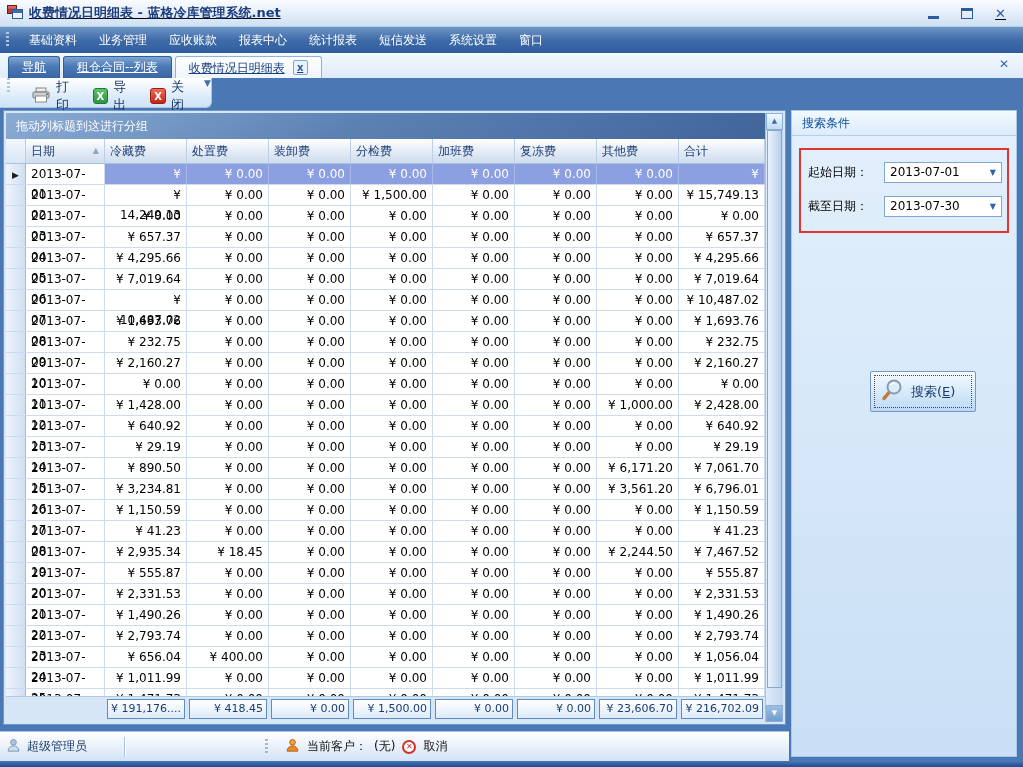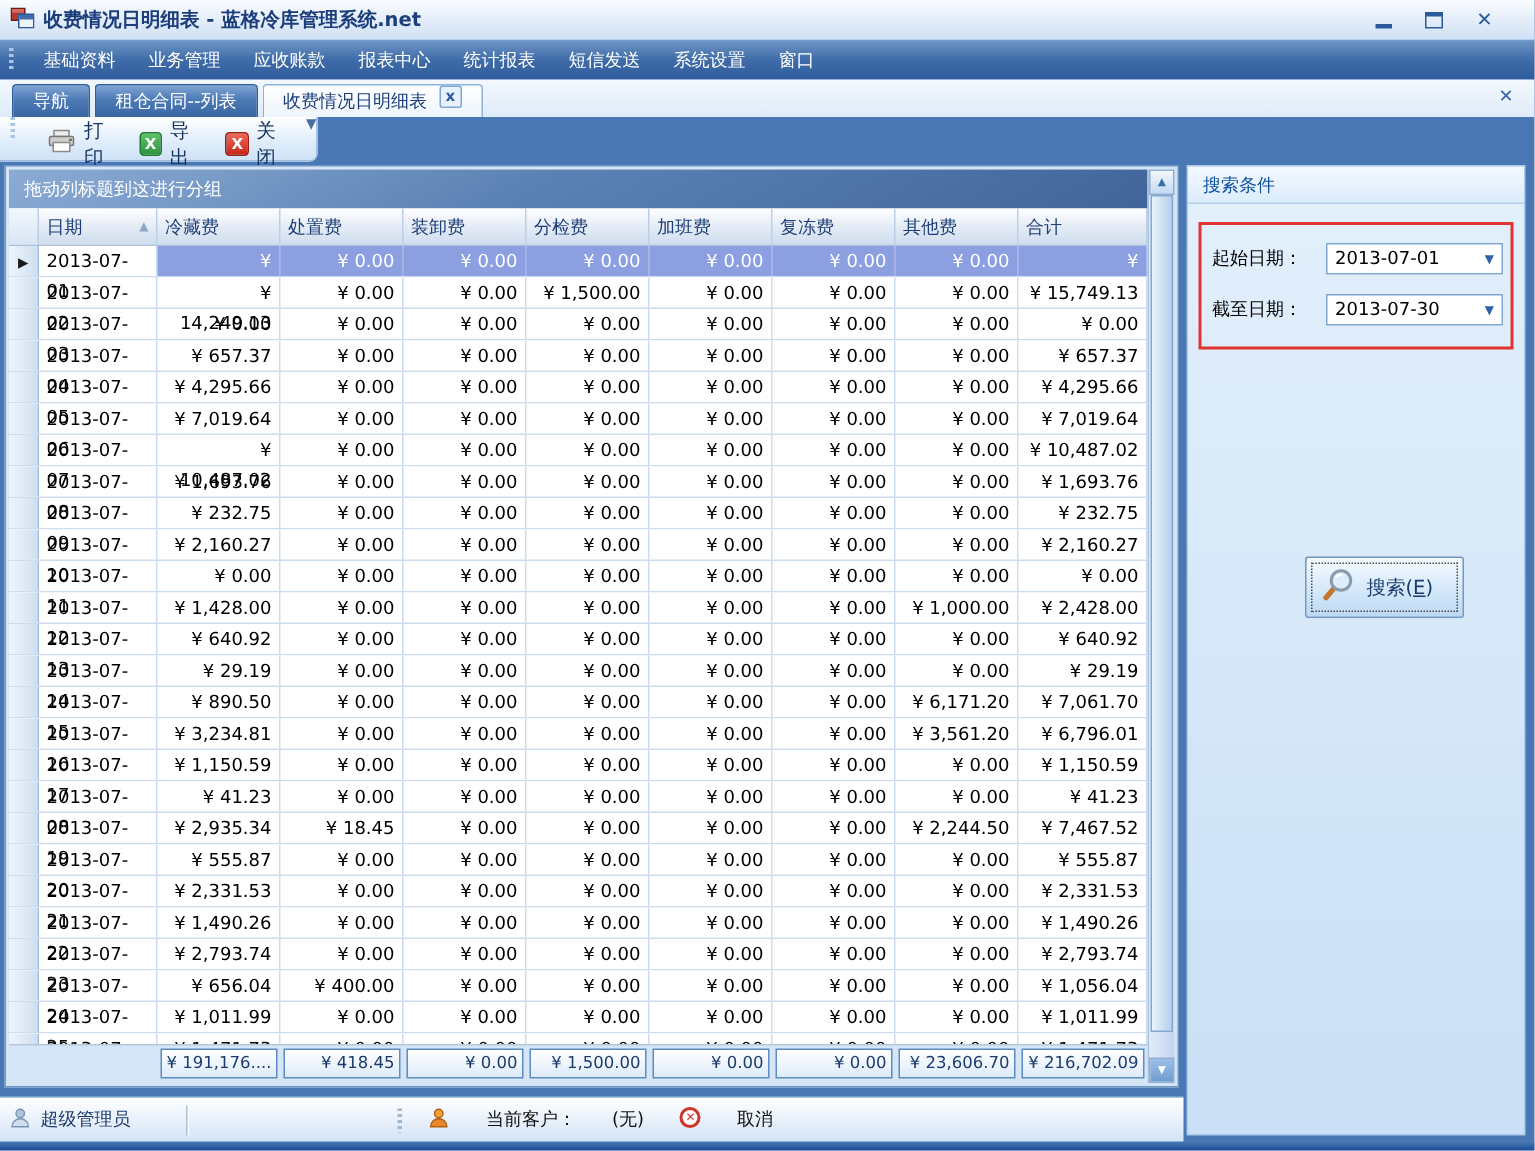--- a/index.html
+++ b/index.html
@@ -1,38 +1,38 @@
 <!DOCTYPE html>
 <html><head>
 <meta charset="utf-8">
 <style>
   * { box-sizing:border-box; margin:0; padding:0; }
   html,body { width:1023px; height:767px; }
   body { font-family:"DejaVu Sans",sans-serif; font-size:12px; background:#4a78b4; overflow:hidden; }
 
   
-  .titlebar { height:27px; display:flex; align-items:center; padding:0 20px 0 7px;
-    background:linear-gradient(#fafcff,#e2ecf9 55%,#cfe1f4); border-bottom:1px solid #b6cde8; }
+  .titlebar { height:27px; display:flex; align-items:center; padding:0 9px 0 7px;
+    background:linear-gradient(#fafcff,#e2ecf9 55%,#cfe1f4); border-bottom:1px solid #b6cde8;text-decoration:underline; }
   .titlebar .title { margin-left:6px; font-size:13px; font-weight:bold; color:#1d3e7c; flex:1; }
   .winbtns { display:flex; gap:22px; align-items:center; padding-right:8px; }
   .wb { cursor:default; }
   .wb-min { width:11px; height:3px; background:#2c5b9b; margin-top:9px; }
   .wb-max { width:12px; height:11px; border:1px solid #2c5b9b; border-top:3px solid #2c5b9b; }
   .wb-close { font-size:13px; line-height:13px; font-weight:bold; color:#2c5b9b; }
 
   
   .menubar { height:26px; background:linear-gradient(#6e95c6,#3f6ca8 50%,#2f5c9c); display:flex; align-items:center; padding-left:6px;text-align:right; }
   .grip { width:3px; height:16px; margin-right:9px; background:repeating-linear-gradient(#a9c6e8 0 2px, rgba(0,0,0,0) 2px 4px); }
   .menu-item { color:#fff; padding:0 11px; line-height:26px; }
 
   
   .tabstrip { height:25px; background:linear-gradient(#f3f8fe,#dfebf9); display:flex; align-items:flex-end; padding:0 8px; }
   .tab { height:22px; line-height:20px; padding:0 13px; margin-right:3px; color:#fff;
-    background:linear-gradient(#7fa5d3,#4c7ab5 45%,#3a67a4); border:1px solid #2f5e9e; border-bottom:none; border-radius:3px 3px 0 0; }
-  .tab.active { display:flex; align-items:flex-start; gap:8px; background:linear-gradient(#ffffff,#eef5fd); color:#1c3f7c; border-color:#8fb2d9; }
+    background:linear-gradient(#7fa5d3,#4c7ab5 45%,#3a67a4); border:1px solid #2f5e9e; border-bottom:none; border-radius:3px 3px 0 0;text-decoration:underline; }
+  .tab.active { display:flex; align-items:center; gap:8px; background:linear-gradient(#ffffff,#eef5fd); color:#1c3f7c; border-color:#8fb2d9; }
   .tab-close { width:15px; height:15px; line-height:13px; text-align:center; font-size:10px; font-weight:bold;
     color:#2d5f9e; background:#e8f2fc; border:1px solid #7ea6d2; border-radius:2px; }
   .strip-close { margin-left:auto; align-self:center; color:#3668a8; font-weight:bold; font-size:12px; padding:0 6px 4px 0; }
 
   
   .content { display:flex; height:683px; }
   .left-col { width:789px; display:flex; flex-direction:column; }
   .toolbar-row { height:30px; }
   .toolbar-seg { width:212px; height:30px; display:flex; align-items:flex-start; gap:12px; padding-left:7px;
     background:linear-gradient(#ffffff,#dcebfa 65%,#cfe2f6); border-right:1px solid #aac6e4; border-bottom:1px solid #aac6e4; border-radius:0 0 6px 0; }
@@ -73,21 +73,21 @@
   .sbtn.down { background:linear-gradient(#9dbfe6,#6f9ccd); color:#fff; }
   .strack { flex:1; padding:0 1px; }
   .sthumb { height:97%; background:linear-gradient(90deg,#eaf3fc,#b6d0ec); border:1px solid #86a8cf; }
 
   
   .statusbar { margin-top:auto; height:30px; background:linear-gradient(#ffffff,#d3e3f5); border-top:1px solid #a6c0de;
     display:flex; align-items:center; padding-left:6px; color:#111; }
   .sb-g1 { width:118px; display:flex; align-items:center; gap:6px; color:#1c3c6e; }
   .sb-sep { width:1px; height:20px; background:#a9c1dc; box-shadow:1px 0 0 #fff; }
   .sb-grip { margin-left:140px; }
-  .sb-g2 { display:flex; align-items:flex-start; gap:24px; }
+  .sb-g2 { display:flex; align-items:center; gap:7px; }
   .cancel-ic { width:14px; height:14px; border-radius:50%; border:2px solid #d13328; background:#fff; color:#d13328;
     font-size:8px; font-weight:bold; line-height:10px; text-align:center; display:inline-block; }
 
   
   .right-col { width:234px; display:flex; }
   .search-panel { margin:32px 6px 4px 2px; flex:1; background:linear-gradient(#e3f0fc,#c9dff5); border:1px solid #aac8e8; display:flex; flex-direction:column; }
   .sp-header { height:25px; line-height:24px; padding-left:10px; font-weight:normal; color:#10509e;
     background:linear-gradient(#f2f9ff,#dcecfb); border-bottom:1px solid #b3cfe9; }
   .red-box { margin:12px 7px 0; border:2px solid #e23430; padding:12px 5px 14px 7px; display:flex; flex-direction:column; gap:13px; }
   .field { display:flex; align-items:center; }

